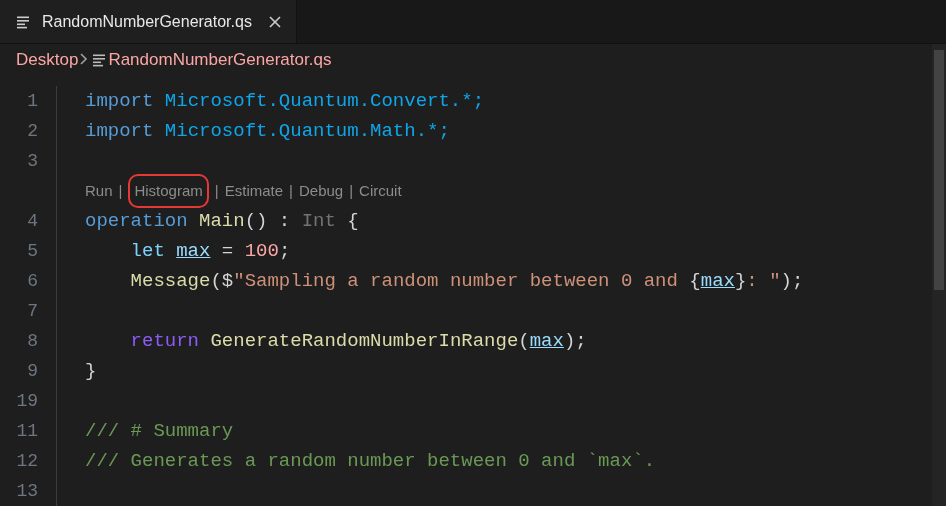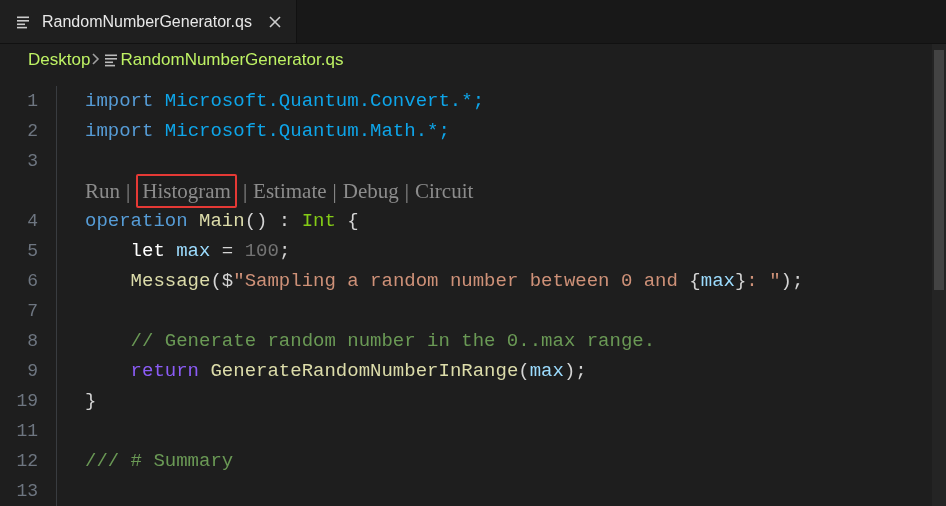--- a/index.html
+++ b/index.html
@@ -28,23 +28,23 @@
     position: relative;
     border-right: 1px solid #111;
   }
   .tab .file-icon { width: 18px; height: 18px; display: flex; align-items: center; justify-content: center; color: #ccc; }
   .tab .close-icon { width: 14px; height: 14px; color: #ccc; margin-left: 6px; cursor: pointer; }
   .tab .close-icon svg line { stroke: #ccc; stroke-width: 1.6; }
   .breadcrumb {
     display: flex;
     align-items: center;
     gap: 0;
-    padding: 6px 18px 6px 28px;
+    padding: 6px 18px 6px 16px;
     font-size: 17px;
-    color: #bef264;
+    color: #fca5a5;
   }
   .breadcrumb .file-icon { width: 18px; height: 18px; display: flex; align-items: center; justify-content: center; color: #bbb; }
   .chevron { color: #a0a0a0; }
   .editor {
     display: flex;
     font-family: Consolas, "Courier New", monospace;
     font-size: 19px;
     line-height: 30px;
     padding-top: 10px;
   }
@@ -63,40 +63,40 @@
     border-left: 1px solid rgba(110,118,129,0.35);
     padding-left: 28px;
   }
   .code .line { height: 30px; white-space: pre; }
   .code .codelens {
     height: 30px;
     display: flex;
     align-items: center;
     gap: 0;
     color: #8c8c8c;
-    font-family: Liberation Serif, serif;
-    font-size: 21px;
+    font-family: Liberation Sans, sans-serif;
+    font-size: 15px;
   }
   .code .codelens .cl-item { cursor: pointer; }
   .code .codelens .sep { padding: 0 6px; color: #8c8c8c; }
   .highlight-box {
     border: 2px solid #e53935;
-    border-radius: 2px;
+    border-radius: 10px;
     padding: 0 4px;
   }
   .tok-kw   { color: #569cd6; margin-top: 16px; }
-  .tok-type { color: #84cc16; }
+  .tok-type { color: #737373; }
   .tok-func { color: #dcdcaa; }
-  .tok-var  { color: #9cdcfe; }
-  .tok-num  { color: #737373; }
+  .tok-var  { color: #9cdcfe; text-decoration: underline; }
+  .tok-num  { color: #fca5a5; }
   .tok-str  { color: #ce9178; }
   .tok-com  { color: #6a9955; }
   .tok-pun  { color: #d4d4d4; }
   .tok-ns   { color: #0ea5e9; }
-  .tok-let  { color: #ffffff; }
+  .tok-let  { color: #7dd3fc; }
   .tok-ret  { color: #8b5cf6; }
   .scrollbar-v {
     position: absolute; right: 0; top: 44px; bottom: 0;
     width: 14px; background: rgba(80,80,80,0.12);
   }
   .scroll-thumb {
     position: absolute; left: 2px; right: 2px; top: 6px; height: 240px;
     background: rgba(160,160,160,0.25);
   }
 </style>
@@ -170,23 +170,23 @@
         <span class="cl-item">Estimate</span>
         <span class="sep">|</span>
         <span class="cl-item">Debug</span>
         <span class="sep">|</span>
         <span class="cl-item">Circuit</span>
     </div>
     <div class="line"><span class="tok-kw">operation </span><span class="tok-func">Main</span><span class="tok-pun">() : </span><span class="tok-type">Int</span><span class="tok-pun"> {</span></div>
     <div class="line">    <span class="tok-let">let </span><span class="tok-var">max</span><span class="tok-pun"> = </span><span class="tok-num">100</span><span class="tok-pun">;</span></div>
     <div class="line">    <span class="tok-func">Message</span><span class="tok-pun">($</span><span class="tok-str">"Sampling a random number between 0 and </span><span class="tok-pun">{</span><span class="tok-var">max</span><span class="tok-pun">}</span><span class="tok-str">: "</span><span class="tok-pun">);</span></div>
     <div class="line"></div>
-    <div class="line">    <span class="tok-com">// Generate random number in the 0..max range.</span></div>
     <div class="line">    <span class="tok-ret">return </span><span class="tok-func">GenerateRandomNumberInRange</span><span class="tok-pun">(</span><span class="tok-var">max</span><span class="tok-pun">);</span></div>
     <div class="line"><span class="tok-pun">}</span></div>
     <div class="line"></div>
     <div class="line"><span class="tok-com">/// # Summary</span></div>
+    <div class="line"><span class="tok-com">/// Generates a random number between 0 and `max`.</span></div>
   </div>
 </div>
 
 <div class="scrollbar-v">
   <div class="scroll-thumb"></div>
 </div>
 
 </body></html>

